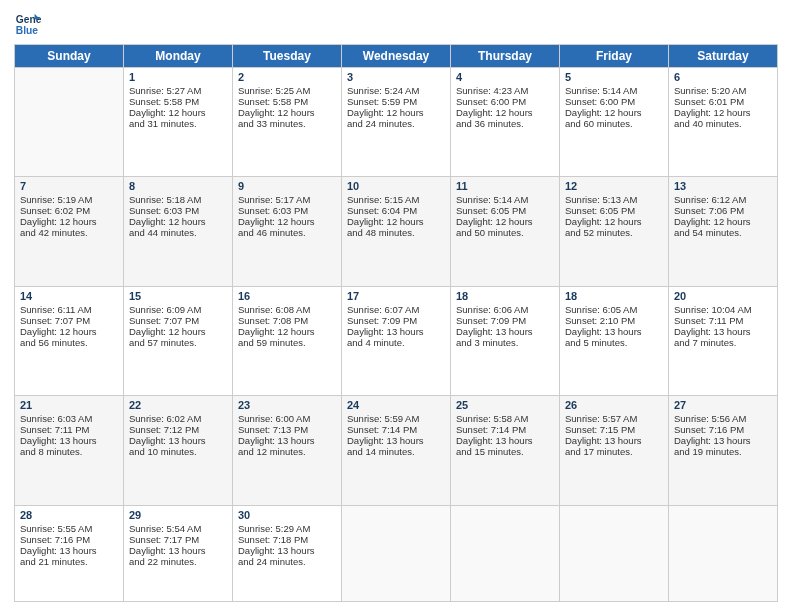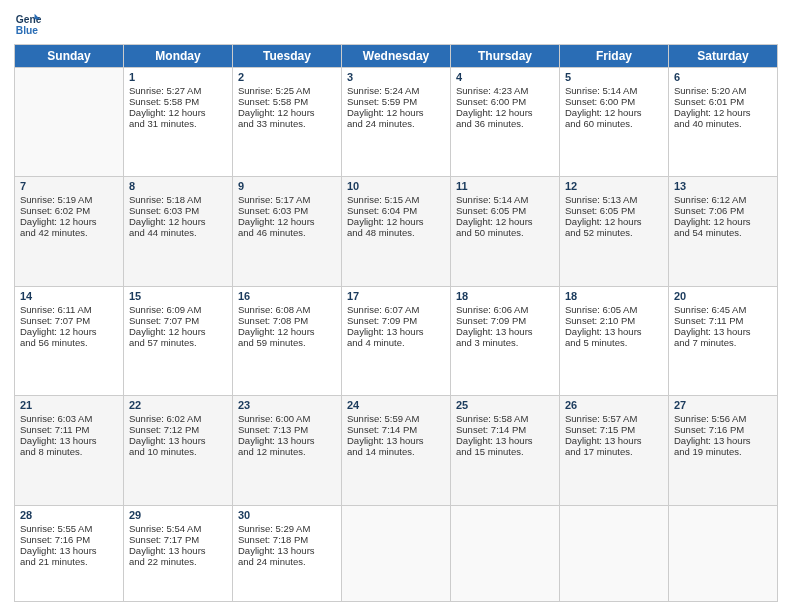--- a/index.html
+++ b/index.html
@@ -255,21 +255,21 @@
           </td>
           <td>
             <span class="day-number">18</span>
             <div>Sunrise: 6:05 AM</div>
             <div>Sunset: 2:10 PM</div>
             <div>Daylight: 13 hours</div>
             <div>and 5 minutes.</div>
           </td>
           <td>
             <span class="day-number">20</span>
-            <div>Sunrise: 6:45 AM</div>
+            <div>Sunrise: 10:04 AM</div>
             <div>Sunset: 7:11 PM</div>
             <div>Daylight: 13 hours</div>
             <div>and 7 minutes.</div>
           </td>
         </tr>
         <tr>
           <td>
             <span class="day-number">21</span>
             <div>Sunrise: 6:03 AM</div>
             <div>Sunset: 7:11 PM</div>

